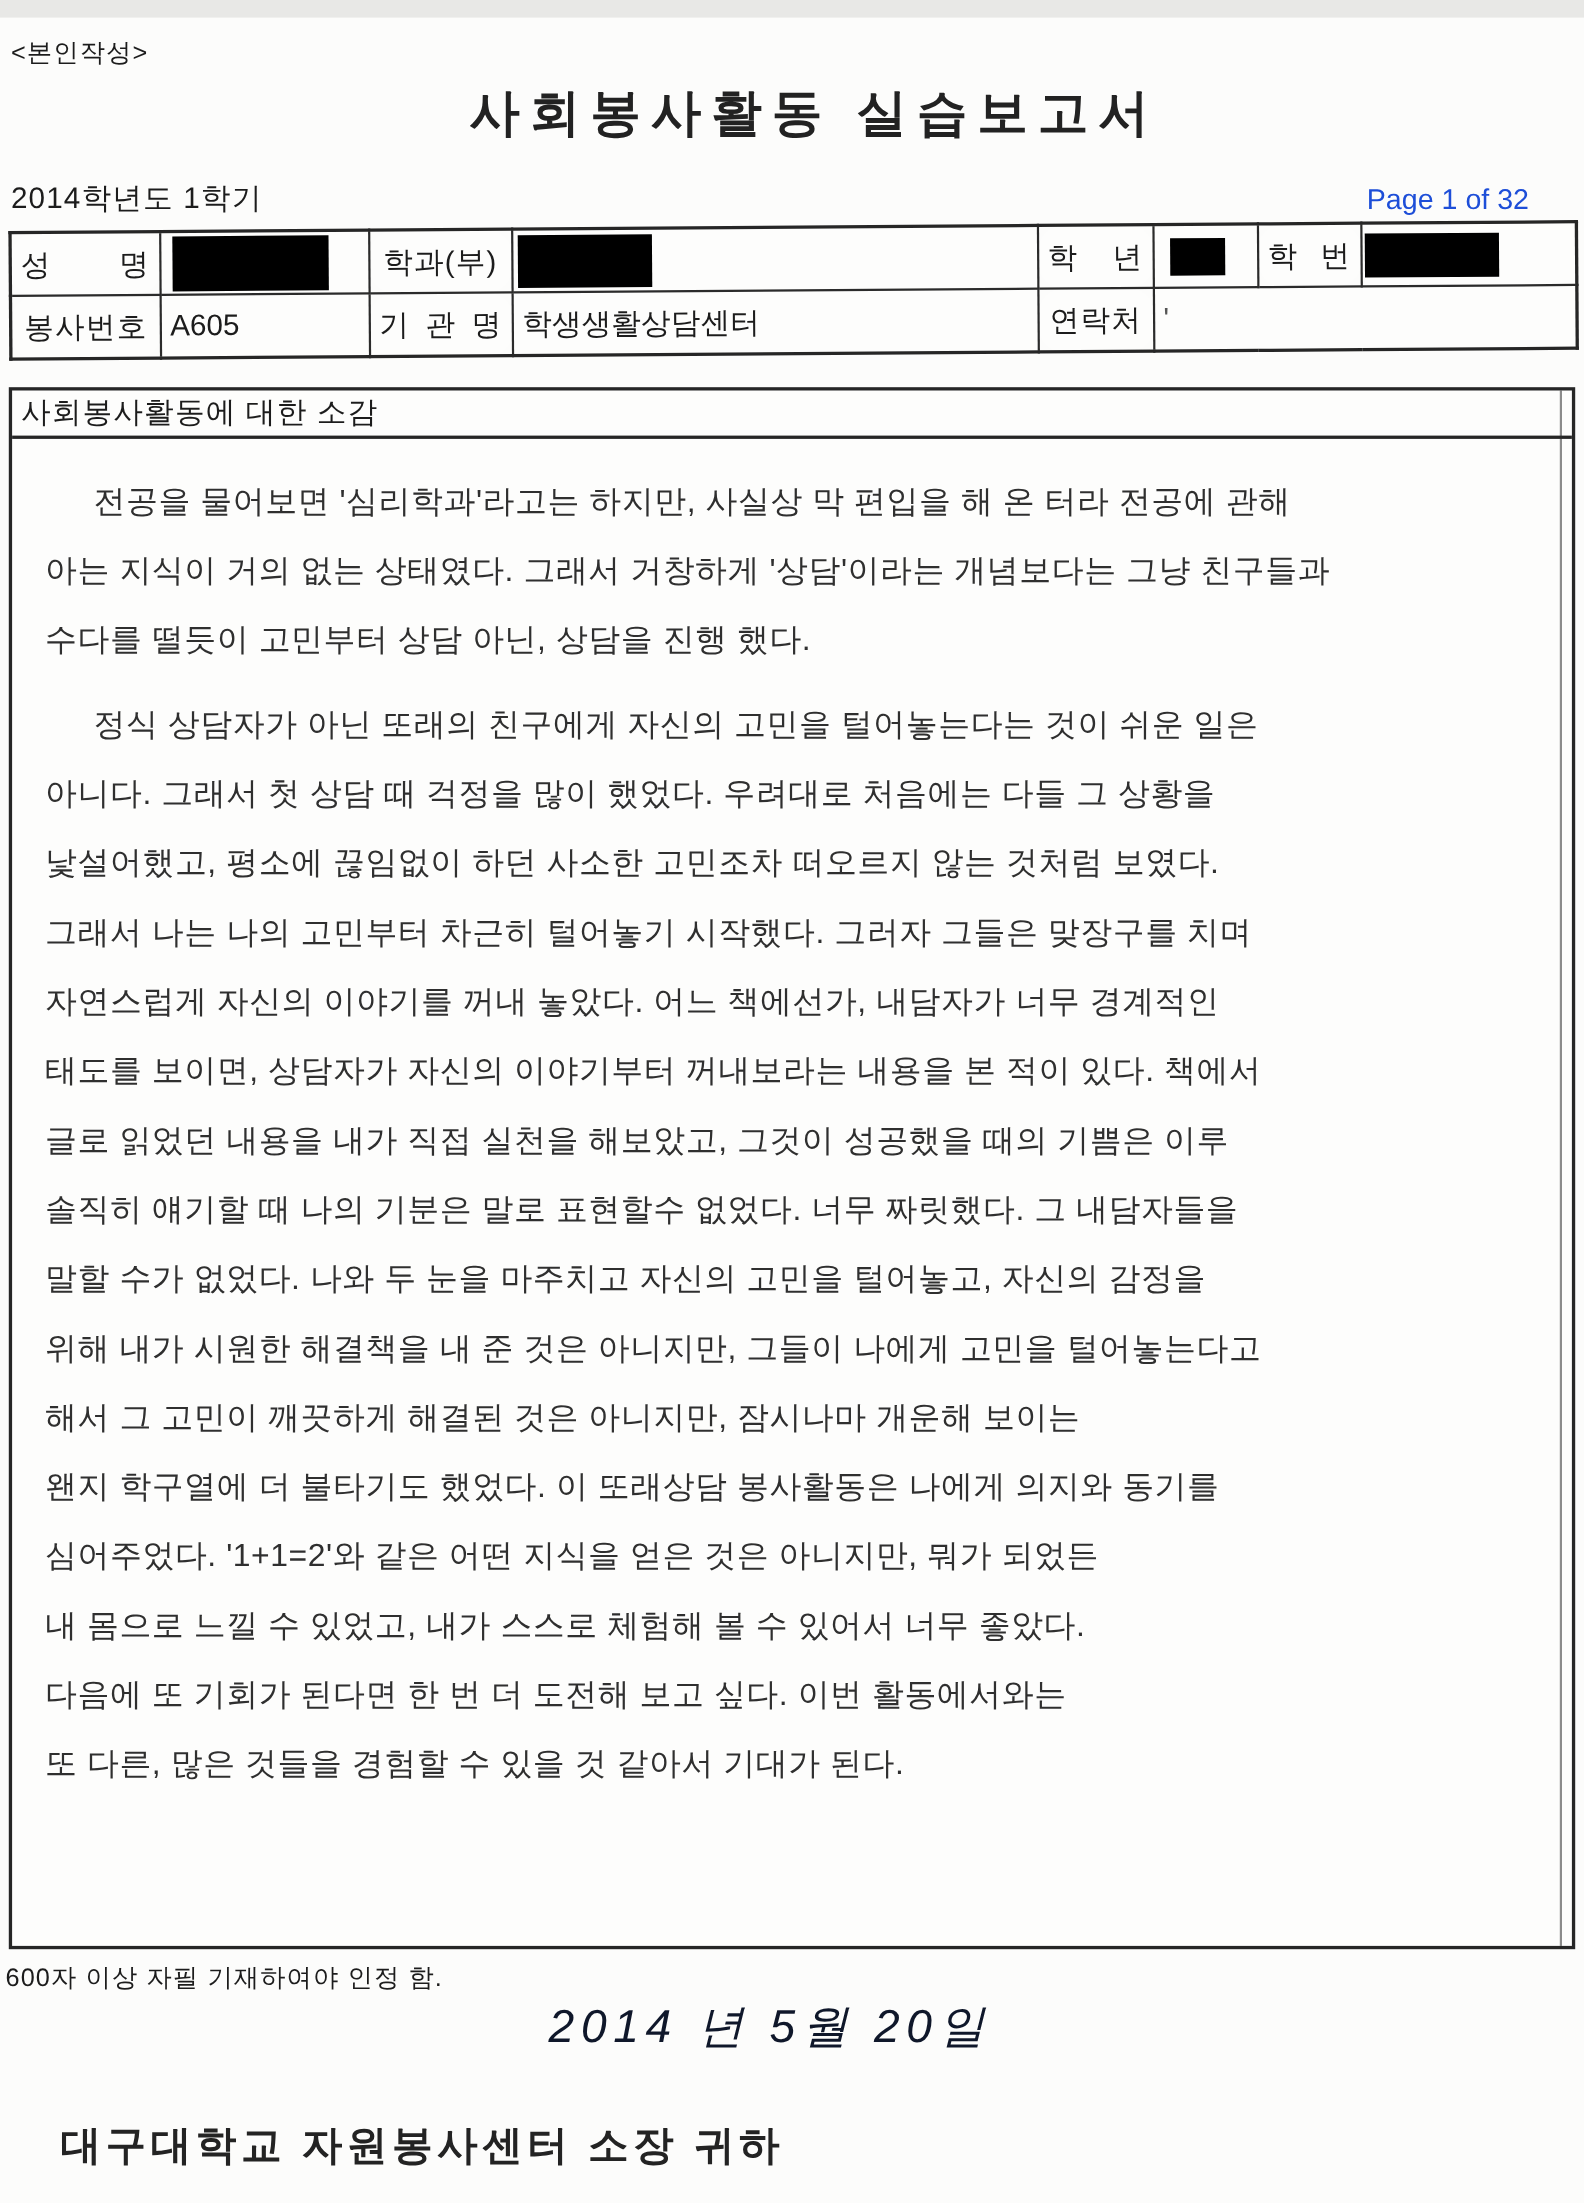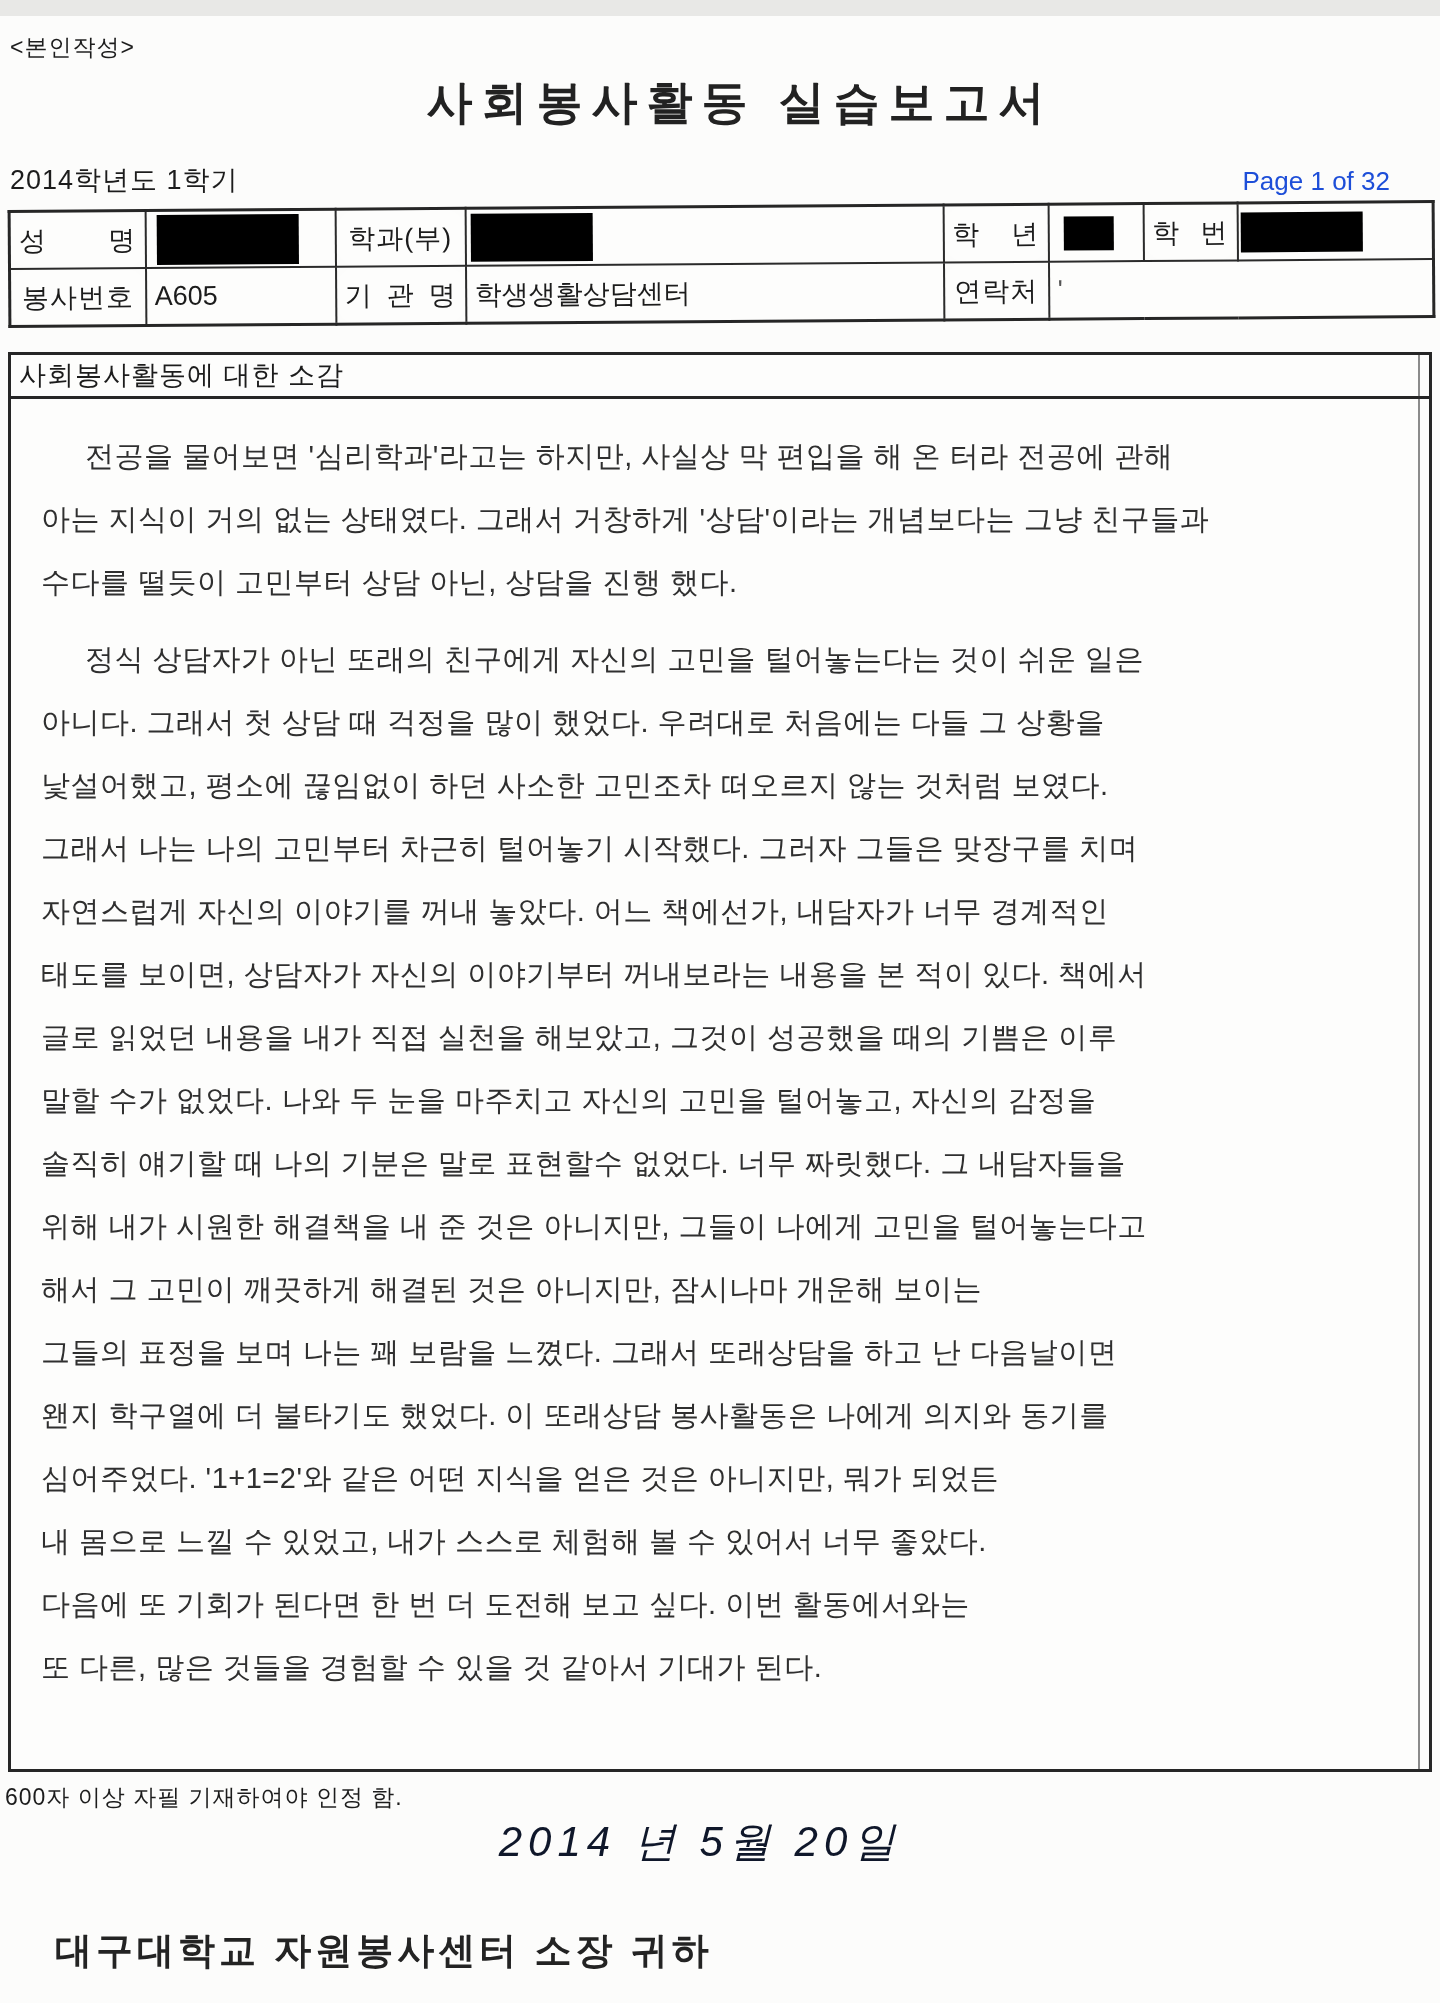--- a/index.html
+++ b/index.html
@@ -118,25 +118,24 @@
       <div class="hw p-start">전공을 물어보면 '심리학과'라고는 하지만, 사실상 막 편입을 해 온 터라 전공에 관해</div>
       <div class="hw">아는 지식이 거의 없는 상태였다. 그래서 거창하게 '상담'이라는 개념보다는 그냥 친구들과</div>
       <div class="hw">수다를 떨듯이 고민부터 상담 아닌, 상담을 진행 했다.</div>
       <div class="hw p-start p-gap">정식 상담자가 아닌 또래의 친구에게 자신의 고민을 털어놓는다는 것이 쉬운 일은</div>
       <div class="hw">아니다. 그래서 첫 상담 때 걱정을 많이 했었다. 우려대로 처음에는 다들 그 상황을</div>
       <div class="hw">낯설어했고, 평소에 끊임없이 하던 사소한 고민조차 떠오르지 않는 것처럼 보였다.</div>
       <div class="hw">그래서 나는 나의 고민부터 차근히 털어놓기 시작했다. 그러자 그들은 맞장구를 치며</div>
       <div class="hw">자연스럽게 자신의 이야기를 꺼내 놓았다. 어느 책에선가, 내담자가 너무 경계적인</div>
       <div class="hw">태도를 보이면, 상담자가 자신의 이야기부터 꺼내보라는 내용을 본 적이 있다. 책에서</div>
       <div class="hw">글로 읽었던 내용을 내가 직접 실천을 해보았고, 그것이 성공했을 때의 기쁨은 이루</div>
+      <div class="hw">솔직히 얘기할 때 나의 기분은 말로 표현할수 없었다. 너무 짜릿했다. 그 내담자들을</div>
       <div class="hw">말할 수가 없었다. 나와 두 눈을 마주치고 자신의 고민을 털어놓고, 자신의 감정을</div>
-      <div class="hw">솔직히 얘기할 때 나의 기분은 말로 표현할수 없었다. 너무 짜릿했다. 그 내담자들을</div>
       <div class="hw">위해 내가 시원한 해결책을 내 준 것은 아니지만, 그들이 나에게 고민을 털어놓는다고</div>
       <div class="hw">해서 그 고민이 깨끗하게 해결된 것은 아니지만, 잠시나마 개운해 보이는</div>
-      <div class="hw">그들의 표정을 보며 나는 꽤 보람을 느꼈다. 그래서 또래상담을 하고 난 다음날이면</div>
       <div class="hw">왠지 학구열에 더 불타기도 했었다. 이 또래상담 봉사활동은 나에게 의지와 동기를</div>
       <div class="hw">심어주었다. '1+1=2'와 같은 어떤 지식을 얻은 것은 아니지만, 뭐가 되었든</div>
       <div class="hw">내 몸으로 느낄 수 있었고, 내가 스스로 체험해 볼 수 있어서 너무 좋았다.</div>
       <div class="hw">다음에 또 기회가 된다면 한 번 더 도전해 보고 싶다. 이번 활동에서와는</div>
       <div class="hw">또 다른, 많은 것들을 경험할 수 있을 것 같아서 기대가 된다.</div>
     </div>
   </div>
 
   <div class="note">600자 이상 자필 기재하여야 인정 함.</div>
   <div class="hand-date">2014 년 5월 20일</div>

